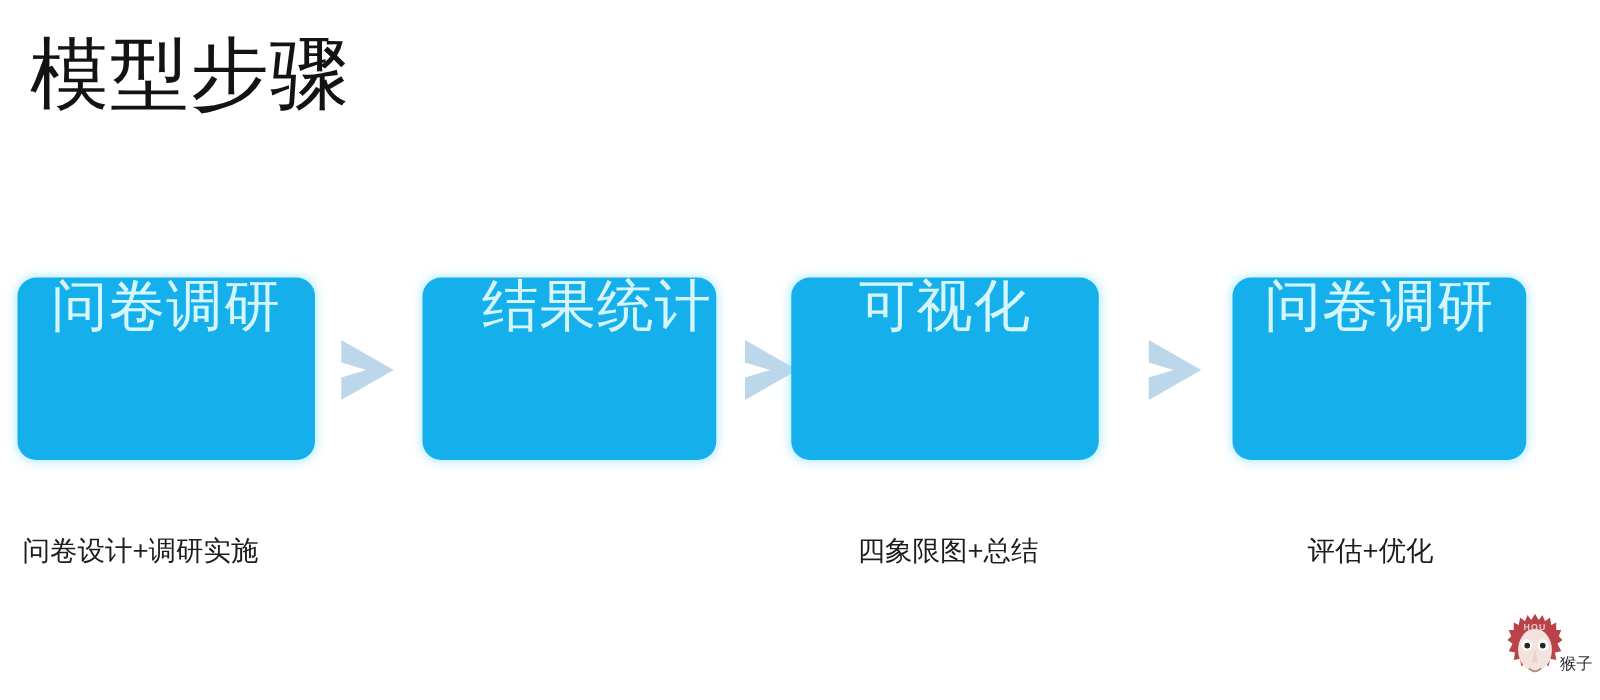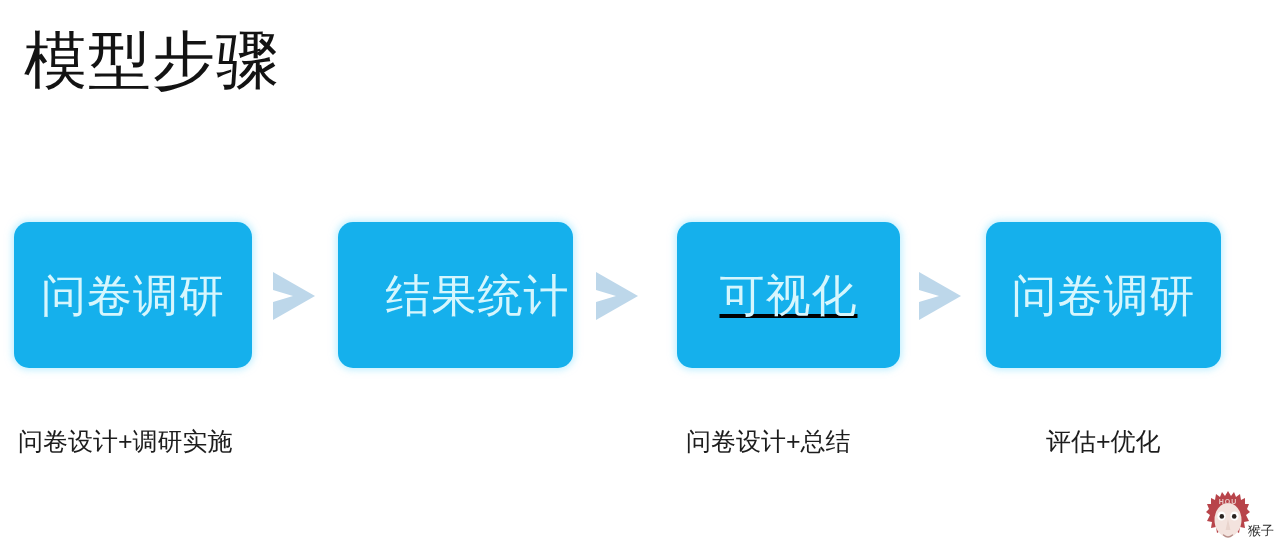--- a/index.html
+++ b/index.html
@@ -48,21 +48,21 @@
   }
 
   .step-box {
     position: absolute;
     top: 0;
     height: 146px;
     background: #15b0ec;
     border-radius: 15px;
     box-shadow: 0 0 7px 2px rgba(140, 225, 255, 0.55);
     display: flex;
-    align-items: center;
+    align-items: flex-start;
     justify-content: center;
     box-sizing: border-box;
   }
 
   .step-label {
     font-size: 45px;
     font-weight: 300;
     color: #d6f6fd;
     letter-spacing: 1px;
     line-height: 1;
@@ -81,21 +81,21 @@
   #caption-row {
     position: absolute;
     left: 0;
     top: 424px;
     width: 1280px;
     height: 40px;
   }
   .caption {
     position: absolute;
     top: 0;
-    font-size: 25px;
+    font-size: 22px;
     font-weight: 400;
     color: #1d1d1d;
     line-height: 34px;
     white-space: nowrap;
   }
 
   
   #watermark {
     position: absolute;
     left: 1203px;
@@ -144,39 +144,39 @@
     <div class="step-box" style="left:338px; width:235px;padding-left:44px;">
       <span class="step-label">结果统计</span>
     </div>
 
     <div class="chevron" style="left:594px;">
       <svg viewBox="0 0 46 52" xmlns="http://www.w3.org/2000/svg">
         <path d="M2 2 L2 20 L22 26 L2 32 L2 50 L44 26 Z" fill="#bdd7ea"></path>
       </svg>
     </div>
 
-    <div class="step-box" style="left:677px; width:223px;text-decoration:underline;">
+    <div class="step-box" style="left:633px; width:246px;">
       <span class="step-label">可视化</span>
     </div>
 
     <div class="chevron" style="left:917px;">
       <svg viewBox="0 0 46 52" xmlns="http://www.w3.org/2000/svg">
         <path d="M2 2 L2 20 L22 26 L2 32 L2 50 L44 26 Z" fill="#bdd7ea"></path>
       </svg>
     </div>
 
     <div class="step-box" style="left:986px; width:235px;">
       <span class="step-label">问卷调研</span>
     </div>
 
   </div>
 
   <div id="caption-row">
     <div class="caption" style="left:18px;">问卷设计+调研实施</div>
-    <div class="caption" style="left:686px;">问卷设计+总结</div>
+    <div class="caption" style="left:686px;">四象限图+总结</div>
     <div class="caption" style="left:1046px;">评估+优化</div>
   </div>
 
   <div id="watermark">
     <div id="monkey-icon">
       <svg viewBox="0 0 50 56" xmlns="http://www.w3.org/2000/svg">
 
         <path d="M25 2 L28 7 L31 3 L33 8 L37 5 L38 11 L42 9 L42 15 L46 15
                  L44 20 L47 23 L43 26 L46 32 L41 33 L42 39 L37 38 L36 44
                  L31 41 L29 47 L25 43 L21 47 L19 41 L14 44 L13 38 L8 39

